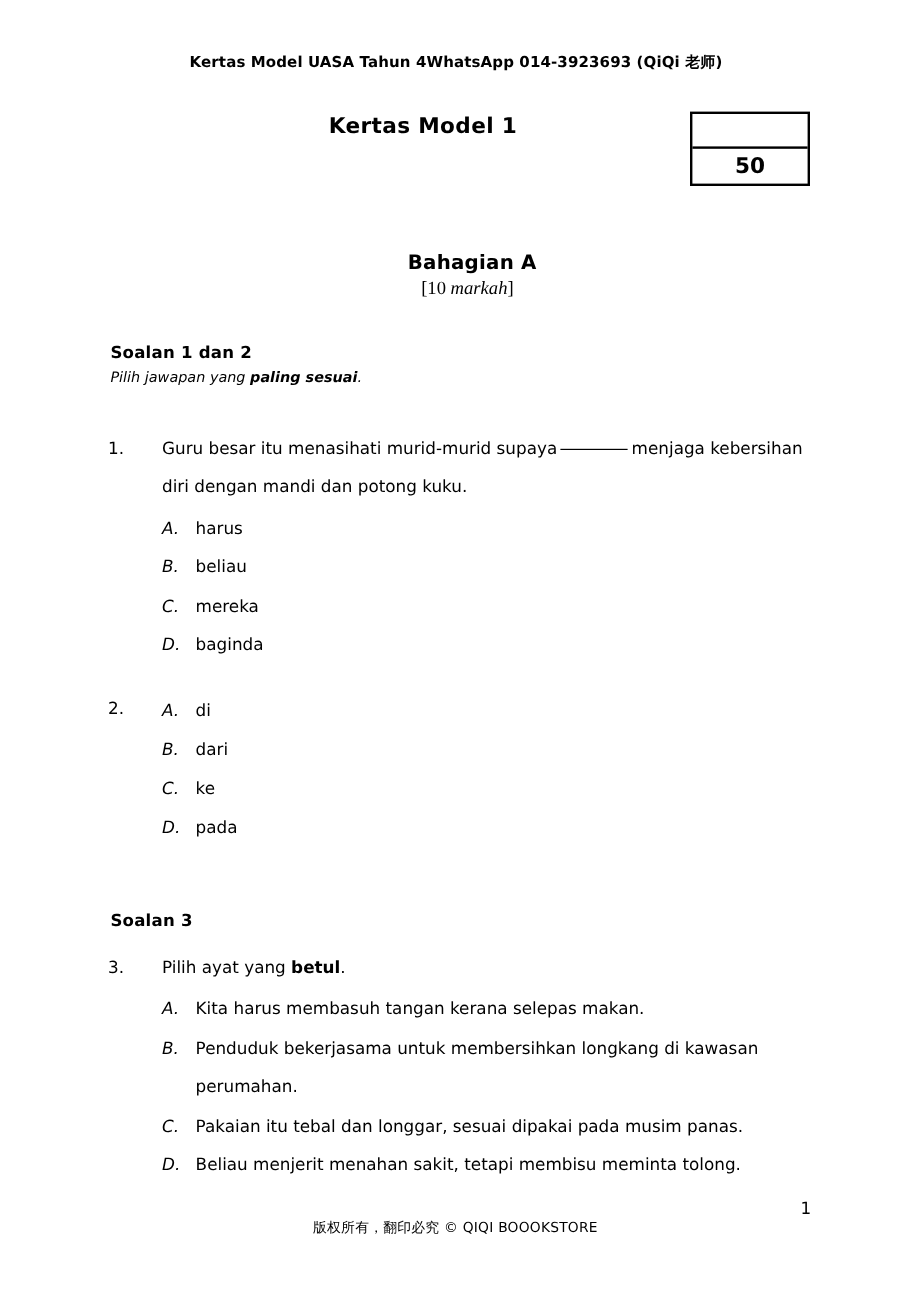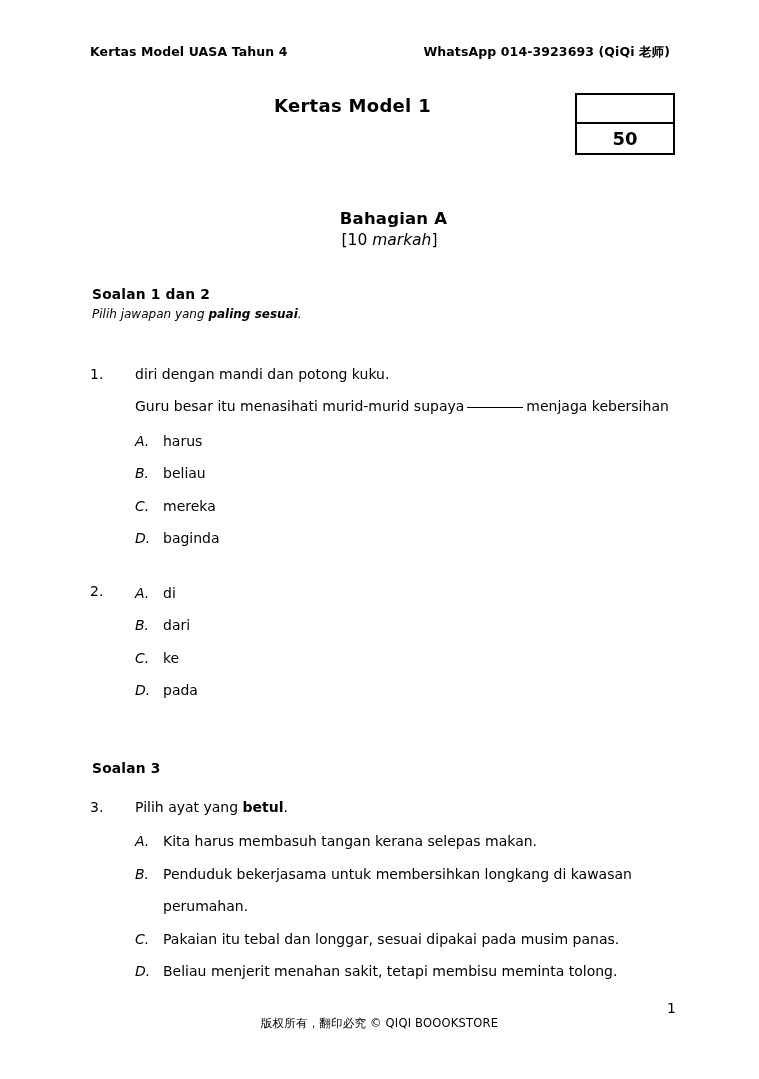--- a/index.html
+++ b/index.html
@@ -24,21 +24,21 @@
   }
 
   
   .running-header {
     position: absolute;
     left: 90px;
     top: 44px;
     width: 580px;
     height: 20px;
     display: flex;
-    justify-content: space-between;
+    justify-content: center;
     align-items: baseline;
     font-size: 12.5px;
     font-weight: bold;
     letter-spacing: 0.1px;
   }
   .running-header .right { padding-right: 0px; }
 
   
   .paper-title {
     position: absolute;
@@ -103,20 +103,21 @@
     font-size: 16.5px;
     font-weight: bold;
     letter-spacing: 0.2px;
     line-height: 1.35;
     padding-left: 28px;
   }
   .section-head .sec-marks {
     font-size: 15.5px;
     line-height: 1.4;
     padding-left: 20px;
+    font-family: Liberation Serif, serif;
   }
   .section-head .sec-marks em {
     font-style: italic;
   }
 
   
   .instruction {
     position: absolute;
     left: 92px;
     top: 284px;
@@ -247,22 +248,22 @@
 
   <div class="instruction">
     <div class="ins-head">Soalan 1 dan 2</div>
     <div class="ins-text"><span>Pilih jawapan yang </span><b>paling sesuai</b><span>.</span></div>
   </div>
 
   <div class="question q1">
     <div class="q-line">
       <div class="q-num">1.</div>
       <div class="q-body">
+        <div class="q-text"><span>Guru besar itu menasihati murid-murid supaya</span><span class="blank"></span><span>menjaga kebersihan</span></div>
         <div class="q-text">diri dengan mandi dan potong kuku.</div>
-        <div class="q-text"><span>Guru besar itu menasihati murid-murid supaya</span><span class="blank"></span><span>menjaga kebersihan</span></div>
         <div class="options">
           <div class="opt">
             <span class="opt-letter">A.</span>
             <span class="opt-text">harus</span>
           </div>
           <div class="opt">
             <span class="opt-letter">B.</span>
             <span class="opt-text">beliau</span>
           </div>
           <div class="opt">

